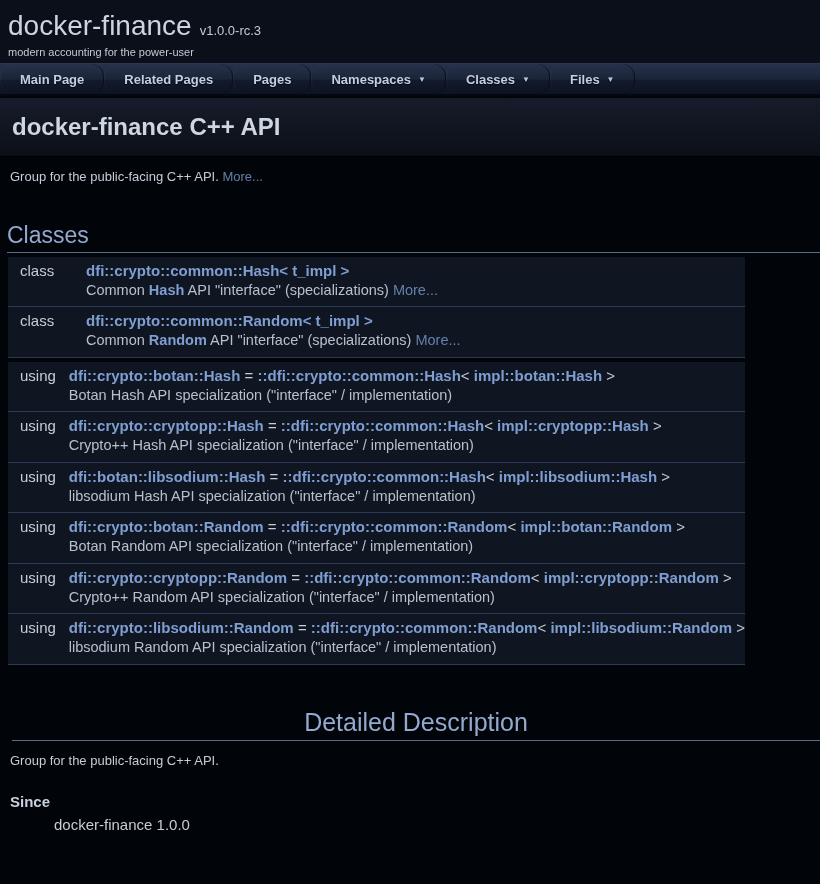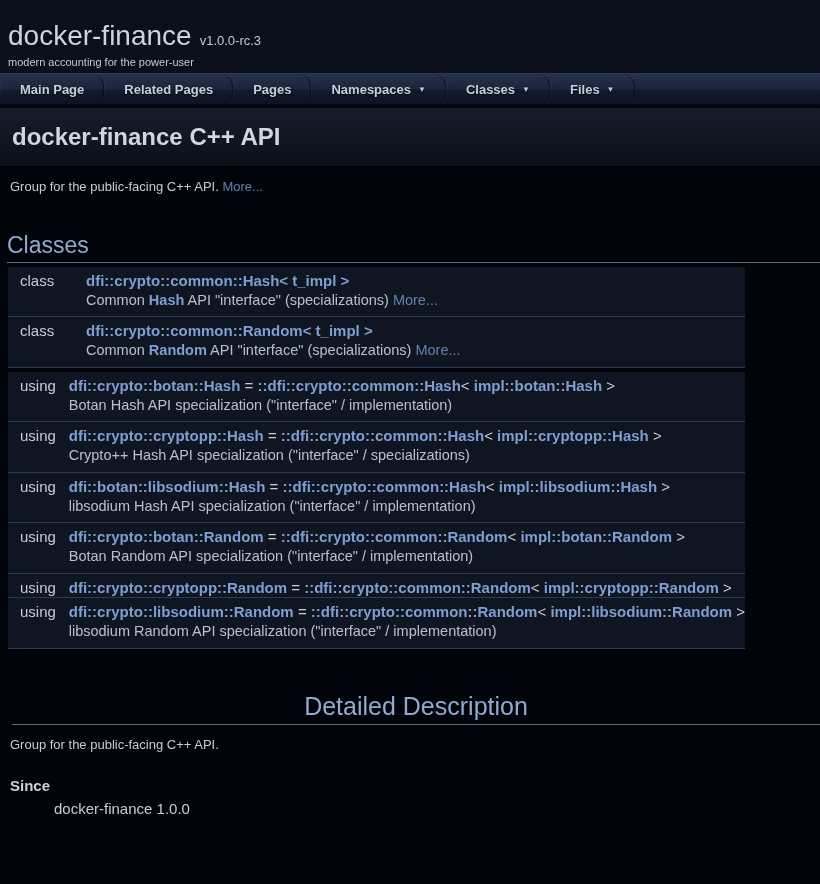--- a/index.html
+++ b/index.html
@@ -8,21 +8,21 @@
     width: 820px; height: 884px; overflow: hidden;
     background: #010409;
     font-family: "Liberation Sans", "DejaVu Sans", sans-serif;
     color: #c5cdd9;
   }
   a { text-decoration: none; }
   a.el { color: #7f9ed2; font-weight: bold; cursor: pointer; }
   a.more { color: #6480ac; cursor: pointer; }
 
   
-  #titlearea { background: #0a0f19; padding: 20px 0 5px 8px; }
+  #titlearea { background: #0a0f19; padding: 10px 0 5px 8px; }
   #projectname { font-size: 28px; color: #ccd4df; line-height: 1.15; }
   #projectnumber { font-size: 13px; color: #c2cbd8; margin-left: 8px; font-weight: normal; }
   #projectbrief { font-size: 11px; color: #c2cbd8; margin-top: 4px; }
 
   
   .tabs {
     height: 33px; display: flex; align-items: stretch; width: 820px;
     background: linear-gradient(#26324b 0%, #1b2438 50%, #121a2c 55%, #0d1322 100%);
     border-top: 1px solid #2c3852; border-bottom: 2px solid #040810;
   }
@@ -150,21 +150,21 @@
         </tr>
         <tr class="separator">
           <td colspan="2"></td>
         </tr>
         <tr>
           <td class="mil">using</td>
           <td class="mir"><a class="el">dfi::crypto::cryptopp::Hash</a> = <a class="el">::dfi::crypto::common::Hash</a>&lt; <a class="el">impl::cryptopp::Hash</a> &gt;</td>
         </tr>
         <tr>
           <td class="mil"></td>
-          <td class="mdesc">Crypto++ Hash API specialization ("interface" / specializations)</td>
+          <td class="mdesc">Crypto++ Hash API specialization ("interface" / implementation)</td>
         </tr>
         <tr class="separator">
           <td colspan="2"></td>
         </tr>
         <tr>
           <td class="mil">using</td>
           <td class="mir"><a class="el">dfi::botan::libsodium::Hash</a> = <a class="el">::dfi::crypto::common::Hash</a>&lt; <a class="el">impl::libsodium::Hash</a> &gt;</td>
         </tr>
         <tr>
           <td class="mil"></td>
@@ -180,20 +180,24 @@
         <tr>
           <td class="mil"></td>
           <td class="mdesc">Botan Random API specialization ("interface" / implementation)</td>
         </tr>
         <tr class="separator">
           <td colspan="2"></td>
         </tr>
         <tr>
           <td class="mil">using</td>
           <td class="mir"><a class="el">dfi::crypto::cryptopp::Random</a> = <a class="el">::dfi::crypto::common::Random</a>&lt; <a class="el">impl::cryptopp::Random</a> &gt;</td>
+        </tr>
+        <tr>
+          <td class="mil"></td>
+          <td class="mdesc">Crypto++ Random API specialization ("interface" / implementation)</td>
         </tr>
         <tr class="separator">
           <td colspan="2"></td>
         </tr>
         <tr>
           <td class="mil">using</td>
           <td class="mir"><a class="el">dfi::crypto::libsodium::Random</a> = <a class="el">::dfi::crypto::common::Random</a>&lt; <a class="el">impl::libsodium::Random</a> &gt;</td>
         </tr>
         <tr>
           <td class="mil"></td>

